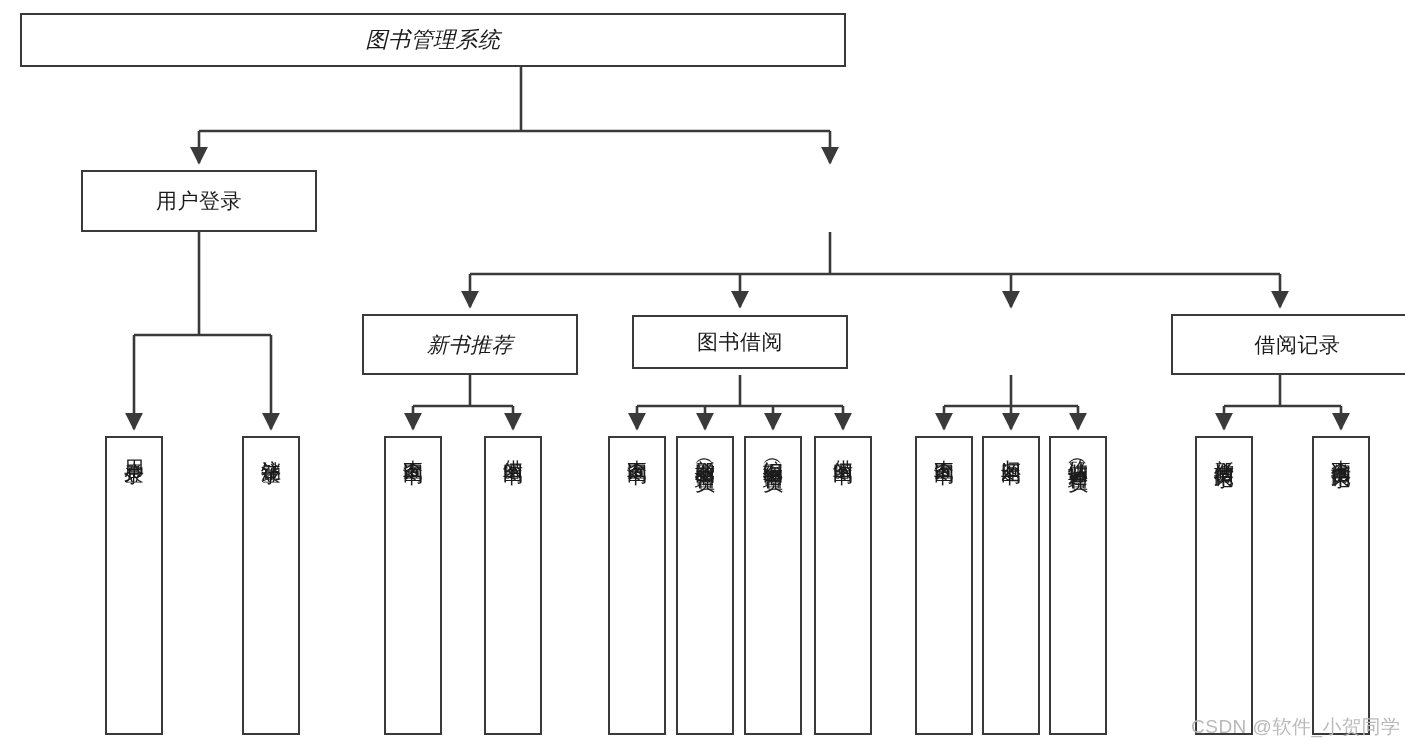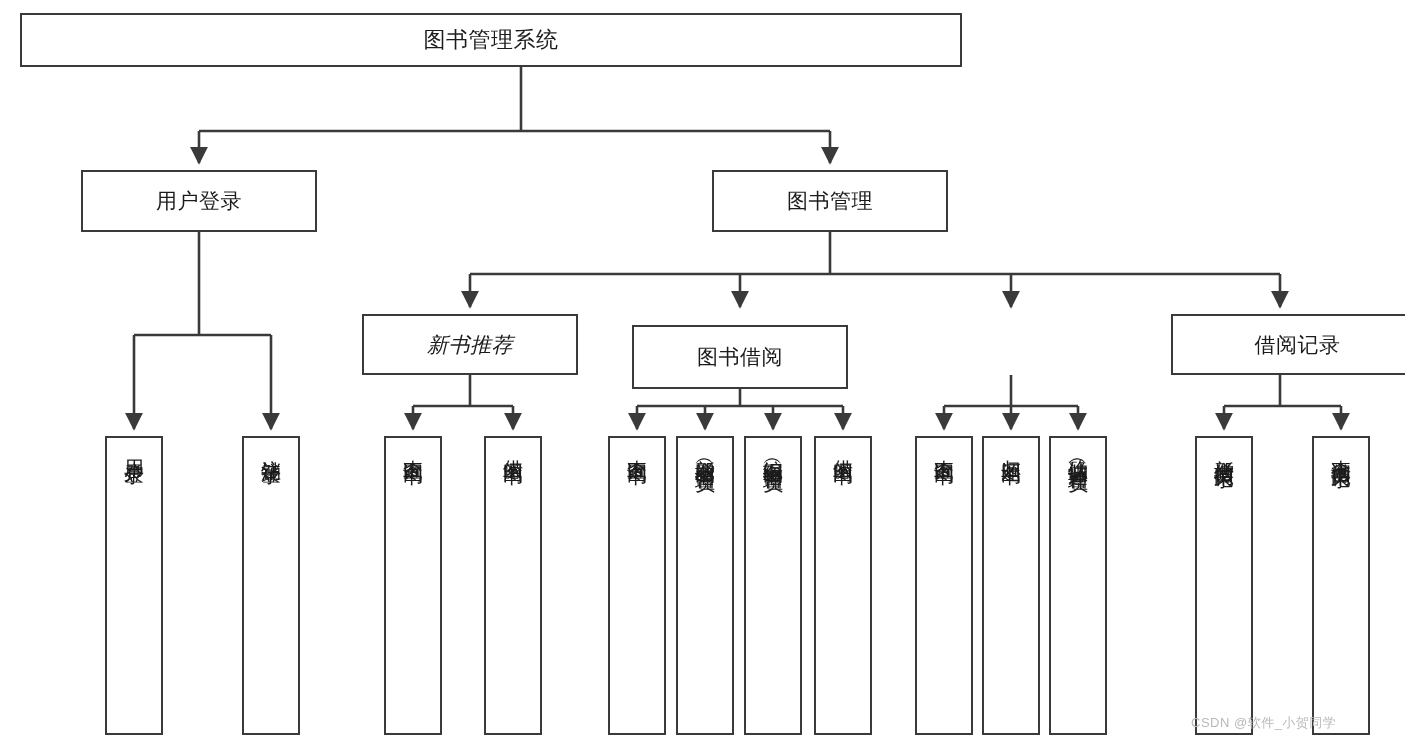--- a/index.html
+++ b/index.html
@@ -61,21 +61,21 @@
     text-orientation: upright;
     font-size: 20px;
     line-height: 1.45;
     letter-spacing: 2px;
     white-space: nowrap;
   }
   #watermark {
     position: absolute;
     left: 1191px;
     top: 714px;
-    font-size: 13px;
+    font-size: 19px;
     color: #b9b9b9;
     white-space: nowrap;
     z-index: 3;
     letter-spacing: 0.5px;
   }
 </style>
 </head>
 <body>
 
 <div id="diagram">
@@ -123,35 +123,32 @@
       <path d="M 1011 406 L 1011 429" marker-end="url(#arrow)"></path>
       <path d="M 1078 406 L 1078 429" marker-end="url(#arrow)"></path>
 
       <path d="M 1280 375 L 1280 406"></path>
       <path d="M 1224 406 L 1341 406"></path>
       <path d="M 1224 406 L 1224 429" marker-end="url(#arrow)"></path>
       <path d="M 1341 406 L 1341 429" marker-end="url(#arrow)"></path>
     </g>
   </svg>
 
-  <div class="node horiz root" style="left:20px; top:13px; width:942px; height:54px;">
+  <div class="node horiz root" style="left:20px; top:13px; width:826px; height:54px;font-style:italic;">
     <span class="label">图书管理系统</span>
   </div>
 
   <div class="node horiz" style="left:81px; top:170px; width:236px; height:62px;">
     <span class="label">用户登录</span>
   </div>
-  <div class="node horiz" style="left:712px; top:170px; width:236px; height:62px;">
-    <span class="label">图书管理</span>
-  </div>
 
   <div class="node horiz" style="left:362px; top:314px; width:216px; height:61px;font-style:italic;">
     <span class="label">新书推荐</span>
   </div>
-  <div class="node horiz" style="left:632px; top:325px; width:216px; height:64px;">
+  <div class="node horiz" style="left:632px; top:315px; width:216px; height:54px;">
     <span class="label">图书借阅</span>
   </div>
   <div class="node horiz" style="left:1171px; top:314px; width:253px; height:61px;">
     <span class="label">借阅记录</span>
   </div>
 
   <div class="node leaf" style="left:105px; top:436px; width:58px; height:299px;">
     <span class="label">用户登录</span>
   </div>
   <div class="node leaf" style="left:242px; top:436px; width:58px; height:299px;">

